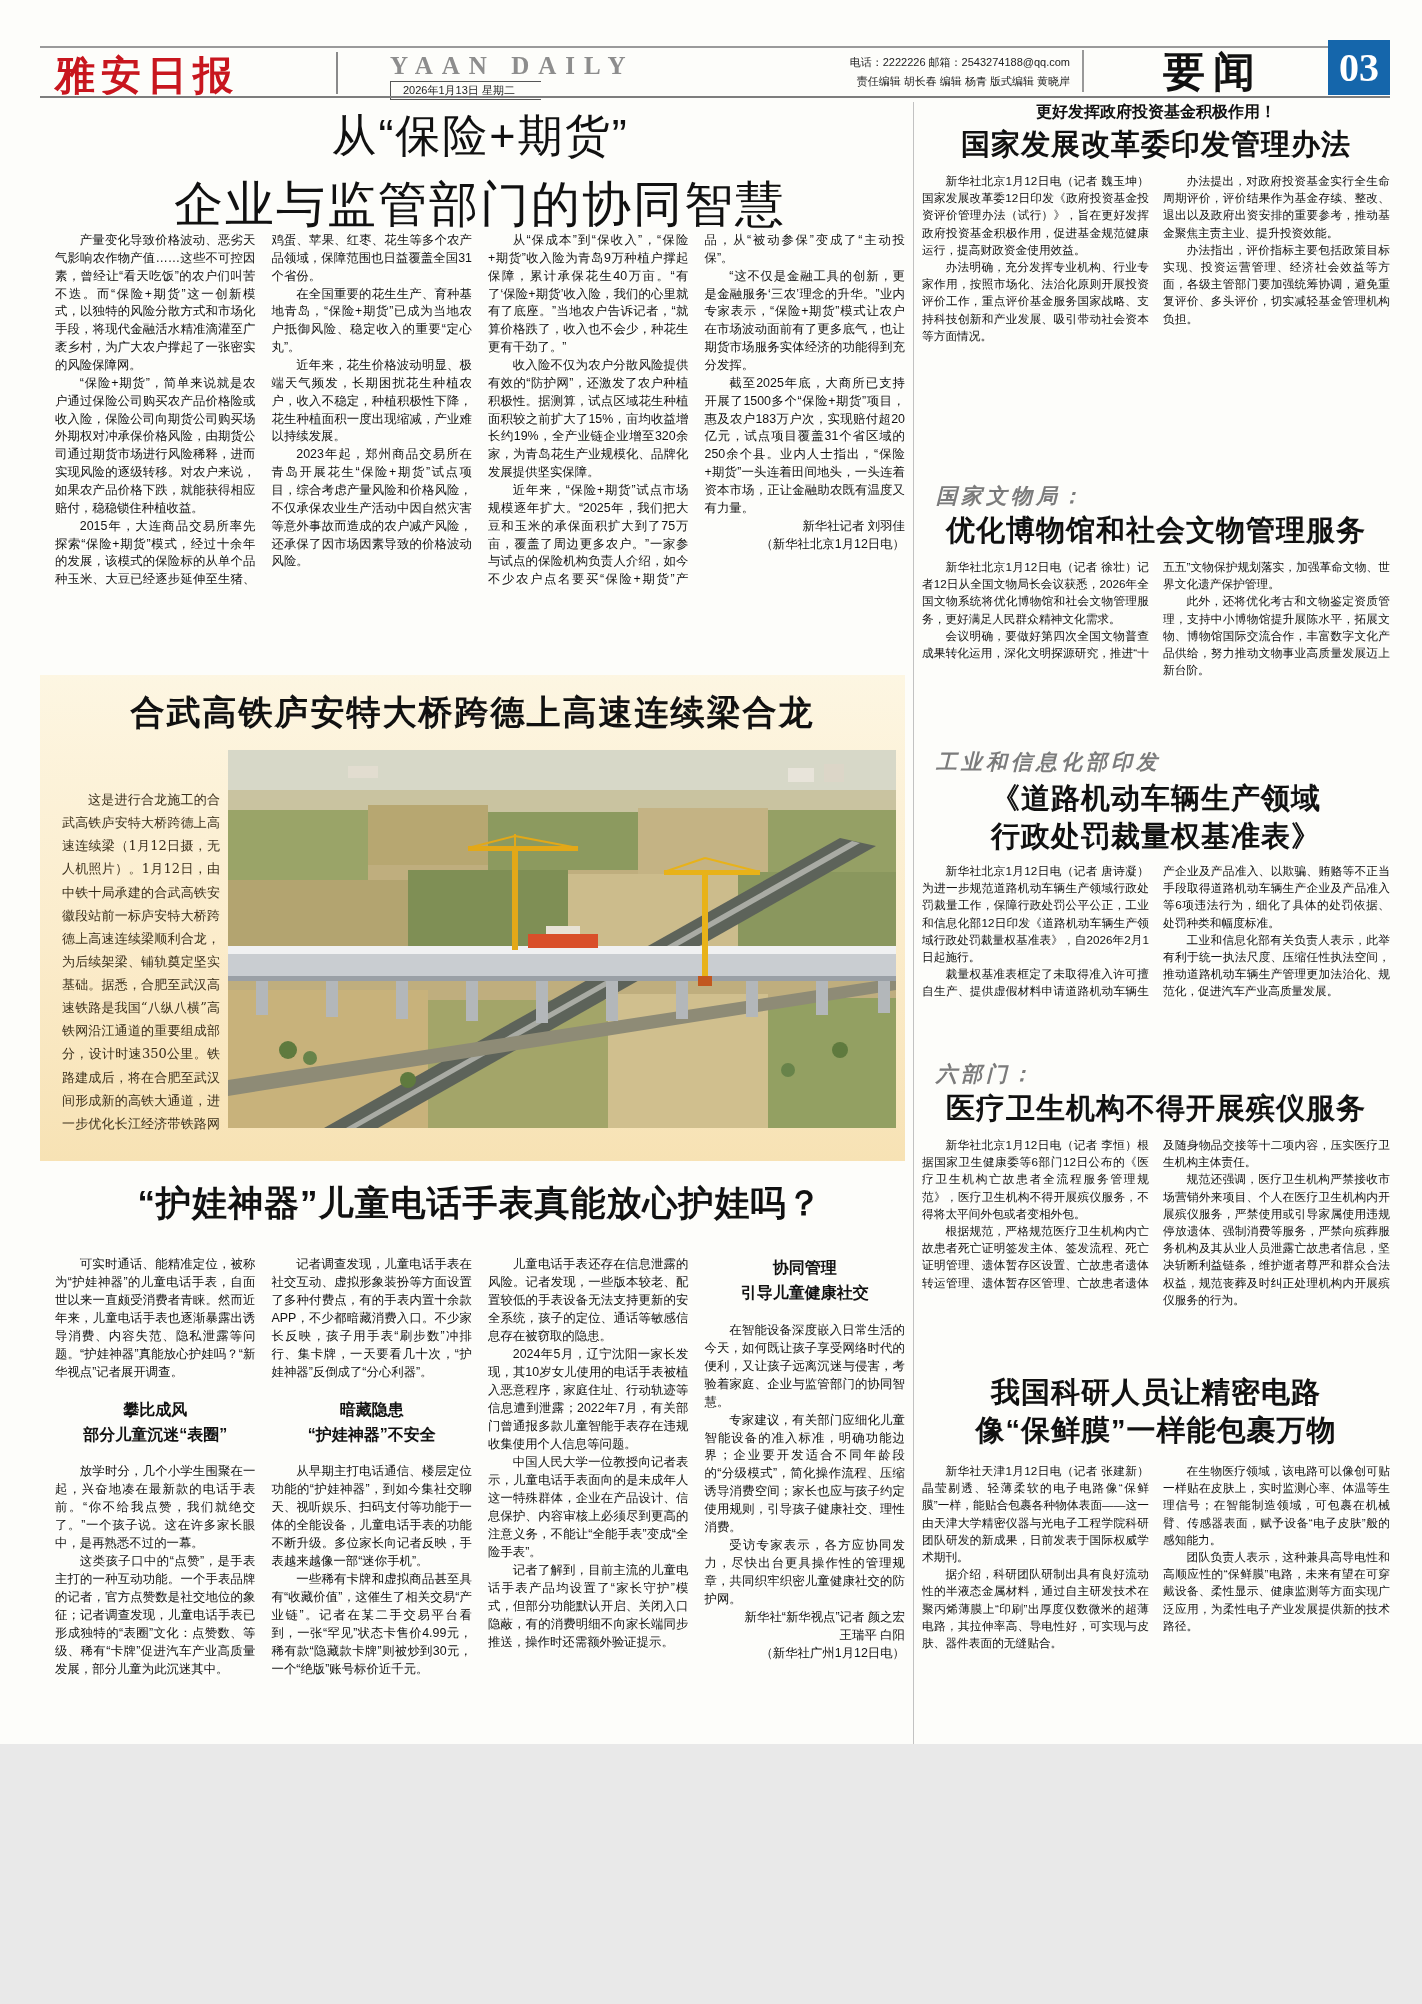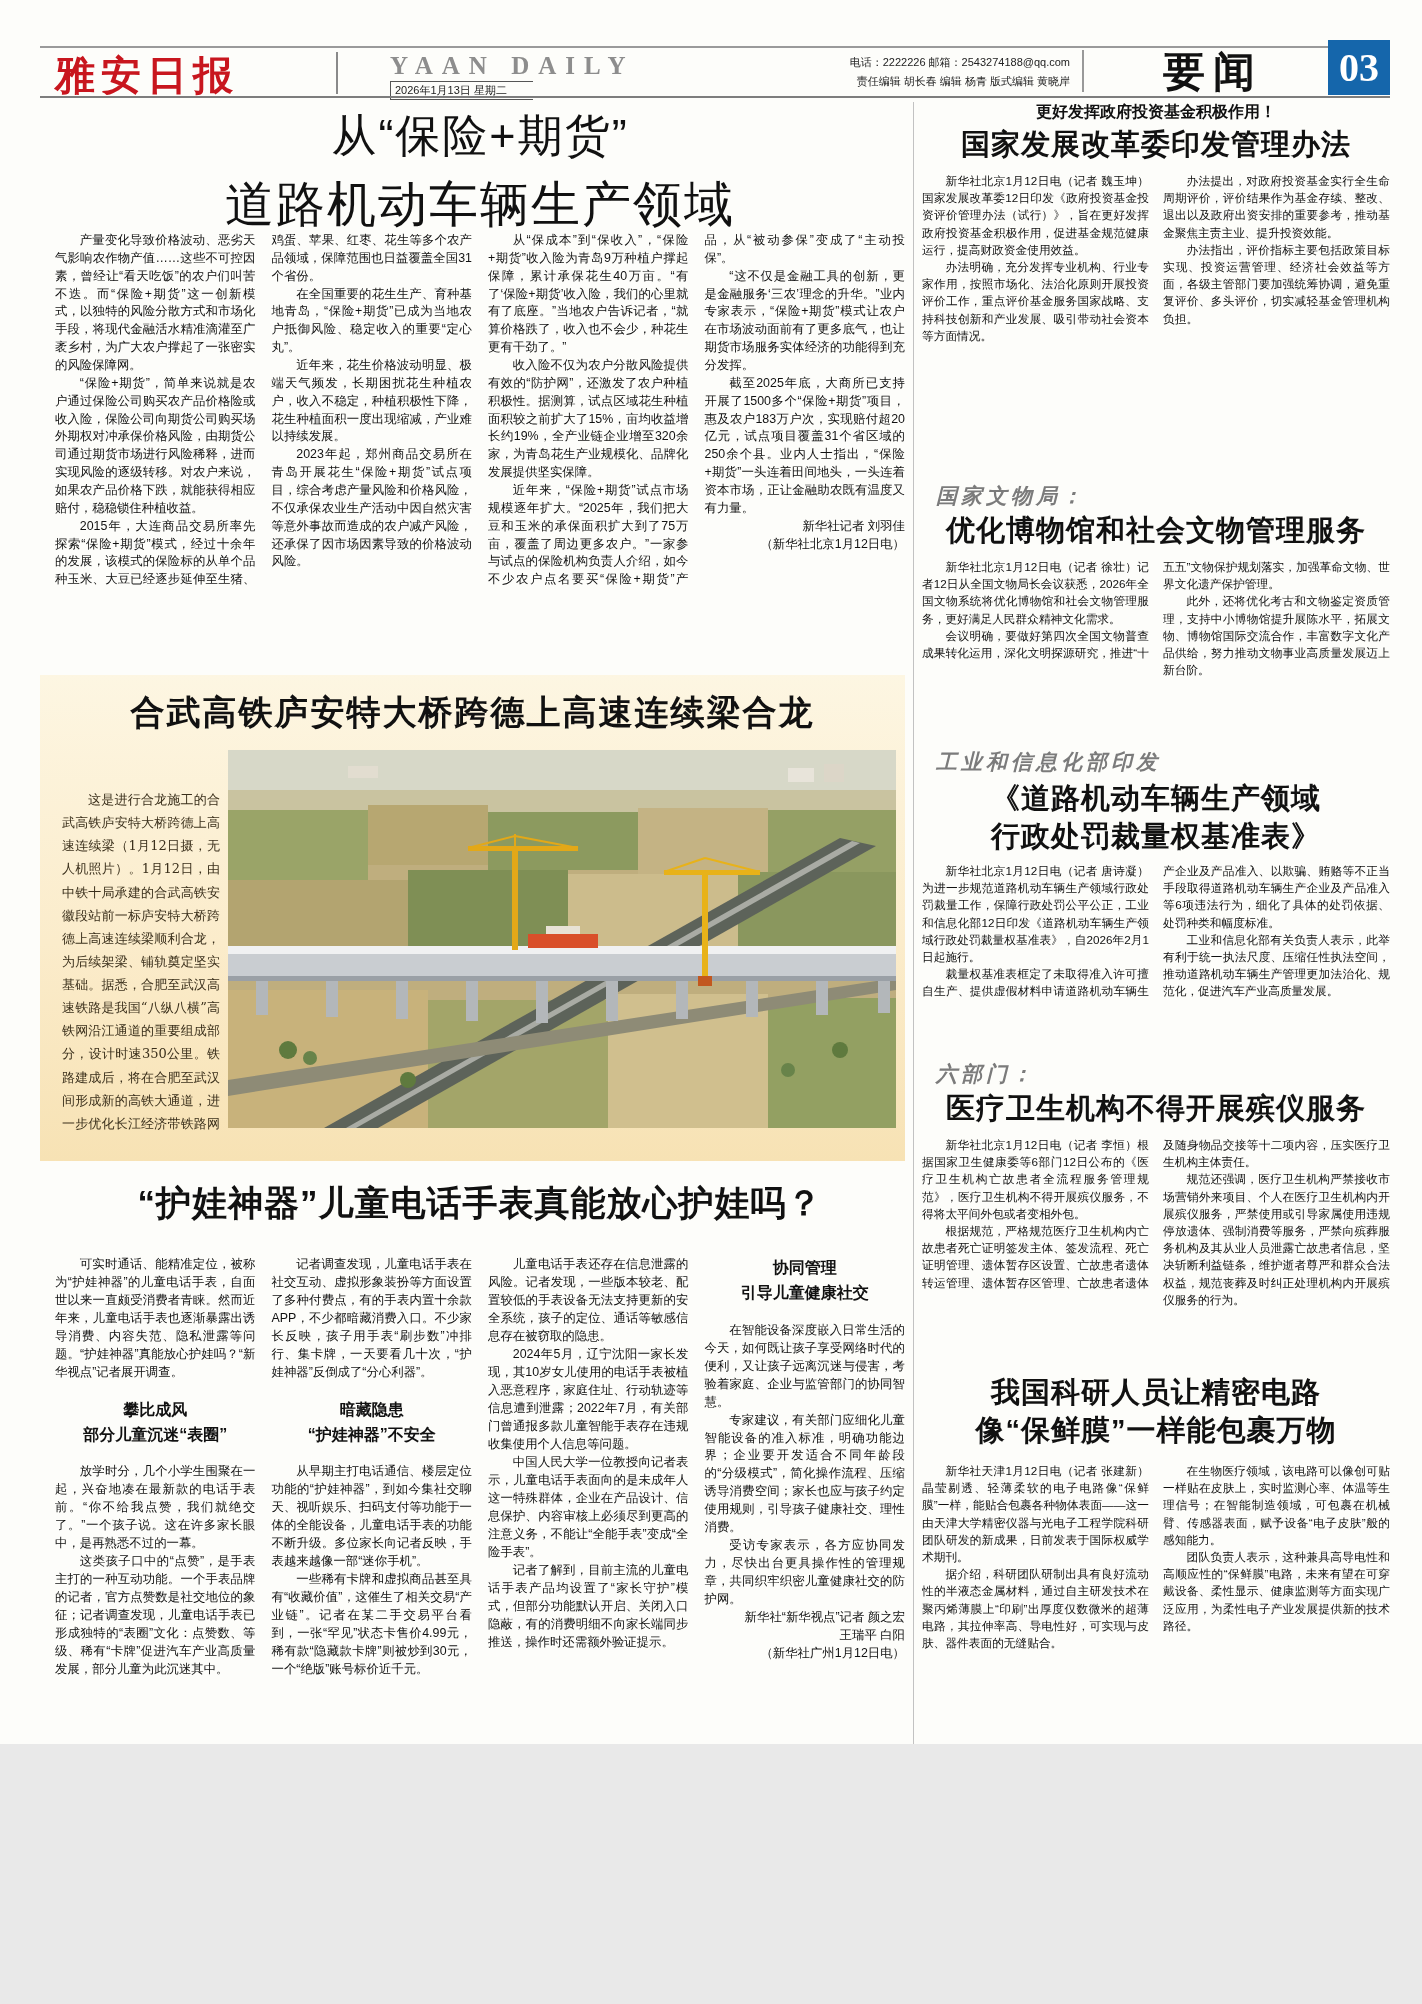--- a/index.html
+++ b/index.html
@@ -13,21 +13,21 @@
 
   
   .top-rule { left:40px; top:46px; width:1350px; height:2px; background:#9a9a9a; }
   .mast-rule { left:40px; top:96px; width:1350px; height:2px; background:#7d7d7d; }
   .logo { left:55px; top:48px; font-family:"DejaVu Serif",serif; font-weight:bold;
           font-size:40px; color:#c8161e; letter-spacing:6px; }
   .mast-sep1 { left:336px; top:52px; width:2px; height:42px; background:#8a8a8a; }
   .mast-en { left:390px; top:52px; font-family:"Liberation Serif","DejaVu Serif",serif;
              font-size:25px; color:#8d8d8d; letter-spacing:9px; font-weight:bold; }
   .mast-date { left:390px; top:81px; font-size:11px; color:#222;
-               border:1px solid #555; border-right:none; padding:1px 26px 1px 4px; }
+               border:1px solid #555; border-right:none; padding:1px 26px 1px 12px; }
   .mast-contact { left:660px; top:53px; width:410px; text-align:right;
                   font-size:11px; color:#222; line-height:1.7; }
   .mast-sep2 { left:1082px; top:50px; width:2px; height:42px; background:#999; }
   .section-name { left:1108px; top:44px; width:210px; text-align:center;
                   font-size:42px; font-weight:bold; letter-spacing:8px; }
   .page-no-box { left:1328px; top:40px; width:62px; height:55px; background:#1566ab;
                  color:#fff; display:flex; align-items:center; justify-content:center;
                  font-family:"Liberation Serif","DejaVu Serif",serif;
                  font-size:40px; font-weight:bold; }
 
@@ -99,21 +99,21 @@
   </div>
   <div class="abs mast-sep2"></div>
   <div class="abs section-name">要闻</div>
   <div class="abs page-no-box">03</div>
   <div class="abs mast-rule"></div>
 
   <div class="abs zone-sep"></div>
 
   <div class="abs lead-head">
     <div class="l1">从“保险+期货”</div>
-    <div class="l2">道路机动车辆生产领域</div>
+    <div class="l2">企业与监管部门的协同智慧</div>
   </div>
   <div class="abs lead-body">
       <p>产量变化导致价格波动、恶劣天气影响农作物产值……这些不可控因素，曾经让“看天吃饭”的农户们叫苦不迭。而“保险+期货”这一创新模式，以独特的风险分散方式和市场化手段，将现代金融活水精准滴灌至广袤乡村，为广大农户撑起了一张密实的风险保障网。</p>
       <p>“保险+期货”，简单来说就是农户通过保险公司购买农产品价格险或收入险，保险公司向期货公司购买场外期权对冲承保价格风险，由期货公司通过期货市场进行风险稀释，进而实现风险的逐级转移。对农户来说，如果农产品价格下跌，就能获得相应赔付，稳稳锁住种植收益。</p>
       <p>2015年，大连商品交易所率先探索“保险+期货”模式，经过十余年的发展，该模式的保险标的从单个品种玉米、大豆已经逐步延伸至生猪、鸡蛋、苹果、红枣、花生等多个农产品领域，保障范围也日益覆盖全国31个省份。</p>
       <p>在全国重要的花生生产、育种基地青岛，“保险+期货”已成为当地农户抵御风险、稳定收入的重要“定心丸”。</p>
       <p>近年来，花生价格波动明显、极端天气频发，长期困扰花生种植农户，收入不稳定，种植积极性下降，花生种植面积一度出现缩减，产业难以持续发展。</p>
       <p>2023年起，郑州商品交易所在青岛开展花生“保险+期货”试点项目，综合考虑产量风险和价格风险，不仅承保农业生产活动中因自然灾害等意外事故而造成的农户减产风险，还承保了因市场因素导致的价格波动风险。</p>
       <p>从“保成本”到“保收入”，“保险+期货”收入险为青岛9万种植户撑起保障，累计承保花生40万亩。“有了‘保险+期货’收入险，我们的心里就有了底座。”当地农户告诉记者，“就算价格跌了，收入也不会少，种花生更有干劲了。”</p>
       <p>收入险不仅为农户分散风险提供有效的“防护网”，还激发了农户种植积极性。据测算，试点区域花生种植面积较之前扩大了15%，亩均收益增长约19%，全产业链企业增至320余家，为青岛花生产业规模化、品牌化发展提供坚实保障。</p>

